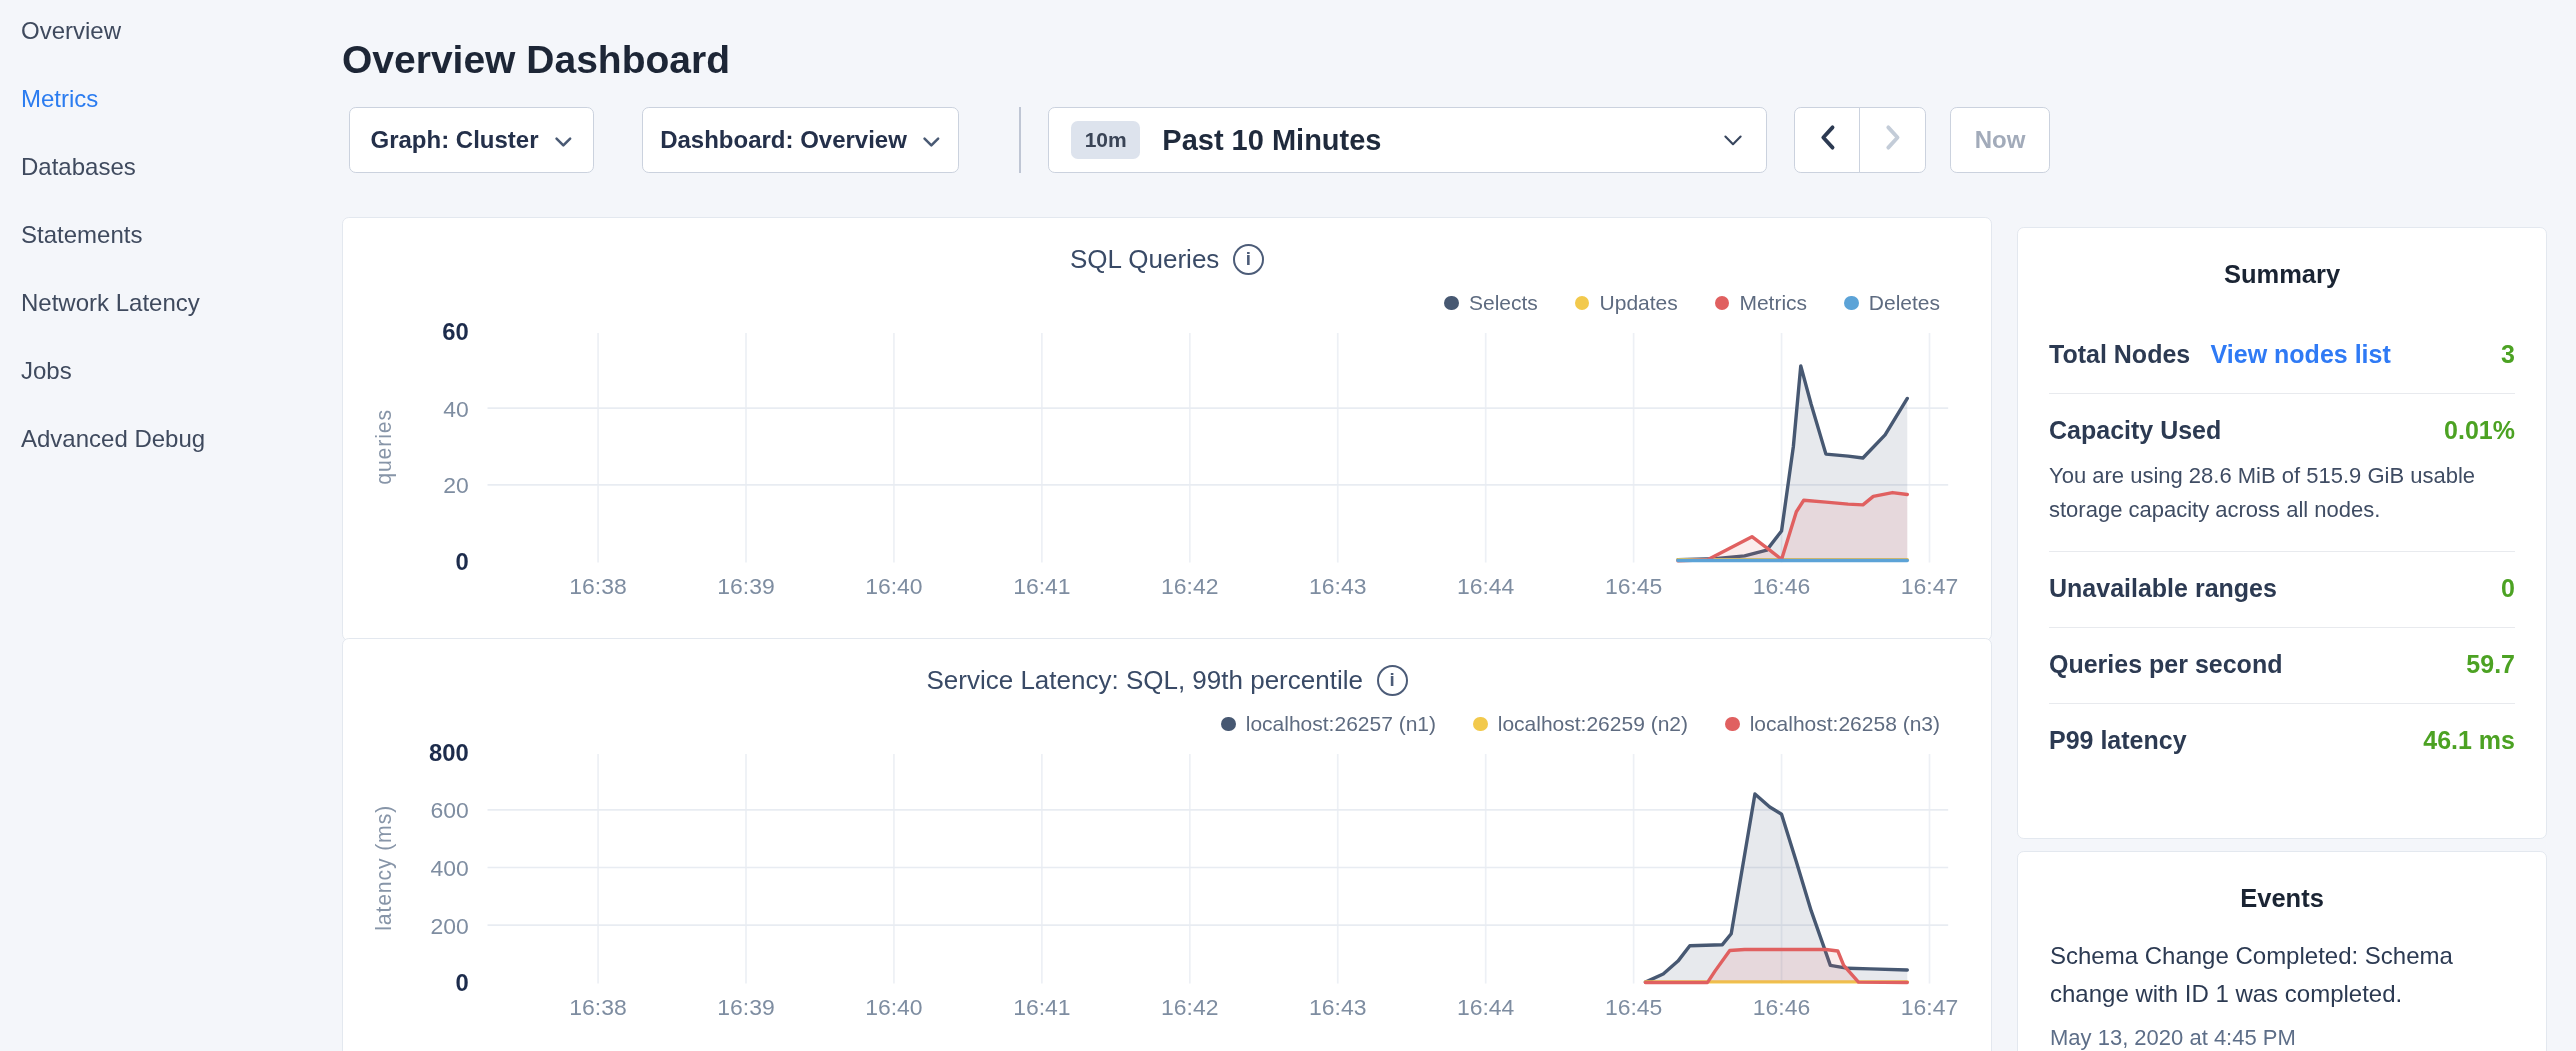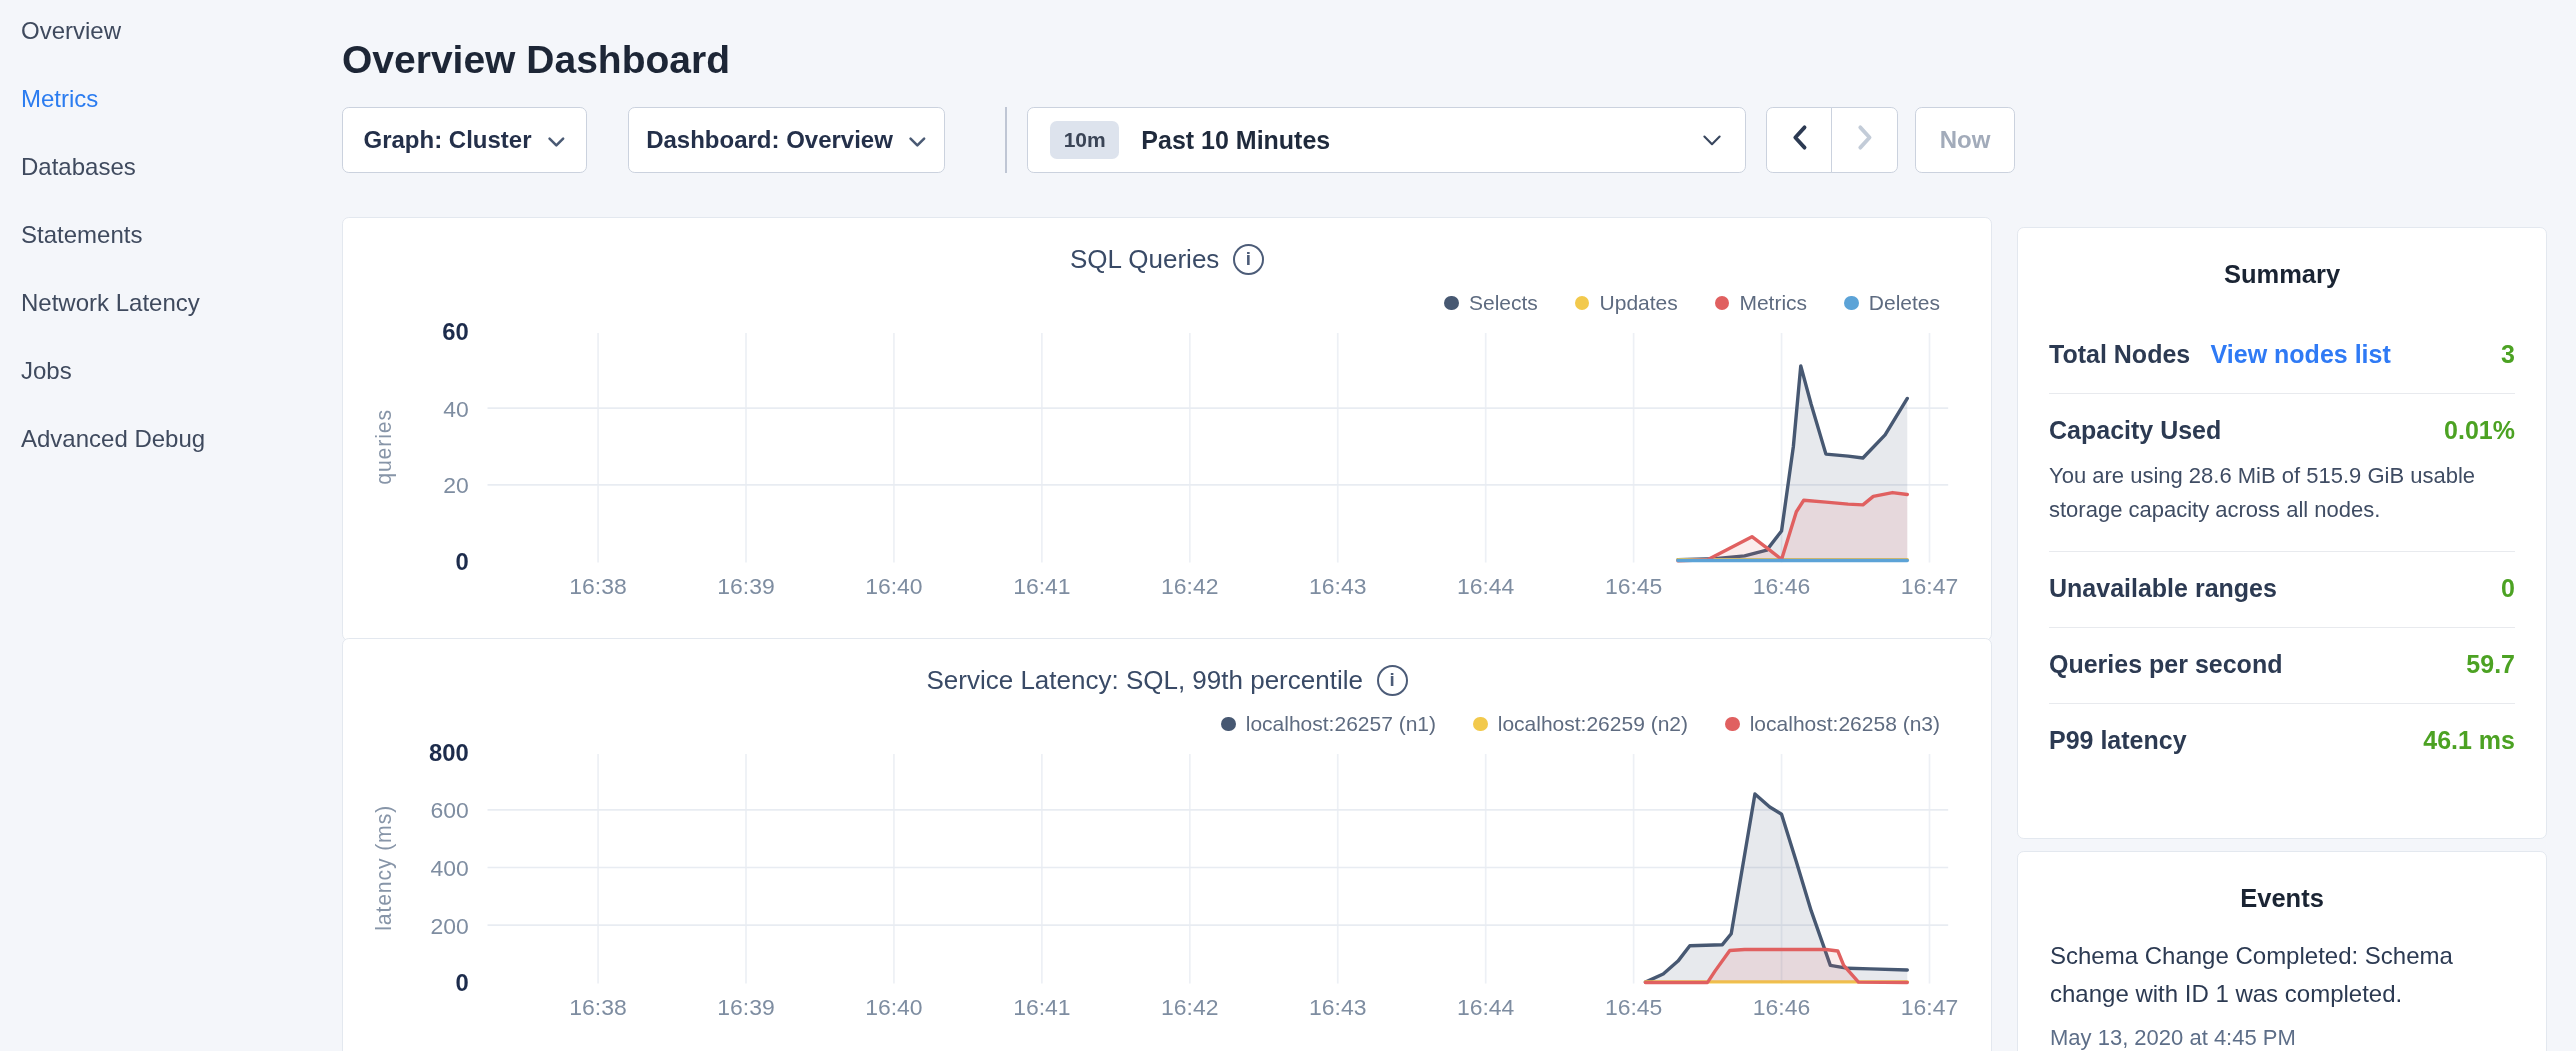--- a/index.html
+++ b/index.html
@@ -13,28 +13,28 @@
   
   #sidebar { position:absolute; left:0; top:0; width:340px; height:1051px; padding:17px 0 0 21px; }
   .side-item { font-size:24px; font-weight:500; color:#3f4a5e; height:29px; margin-bottom:39px; cursor:pointer; }
   .side-item.active { color:#2b7cf0; font-weight:400; }
   
   #page-title { position:absolute; left:342px; top:22px; font-size:39px; font-weight:600; color:#1d2636;margin-top:16px; }
   #controls { position:absolute; left:342px; top:107px; height:66px; display:flex; align-items:stretch; }
   .btn {
     background:#fff; border:1.7px solid #cbd2de; border-radius:6.8px;
     display:flex; align-items:center; justify-content:center;
-    font-size:24px; font-weight:700; color:#24304a; cursor:pointer;
+    font-size:24px; font-weight:700; color:#24304a; cursor:pointer;margin-left:7px;
   }
   #graph-dd { width:245px; margin-right:41px; gap:15.3px; }
   #dashboard-dd { width:317px; margin-right:60px; gap:15.3px; }
   #controls-divider { width:1.7px; background:#bfc6d4; margin-right:20.4px; }
   #time-picker { width:719px; margin-right:19.6px; justify-content:flex-start; padding:0 22px; }
   #time-badge { background:#dde3ed; border-radius:6.8px; padding:6.8px 13.6px; font-size:21px; font-weight:700; color:#3a4456; margin-right:22px; }
-  #time-label { font-size:25px; font-weight:700; color:#1f2a3c; }
+  #time-label { font-size:29px; font-weight:700; color:#1f2a3c; }
   #time-caret { margin-left:auto; }
   #pager { display:flex; margin-right:17px; }
   #pager .btn { width:67px; }
   #pager-prev { border-radius:6.8px 0 0 6.8px; }
   #pager-next { border-radius:0 6.8px 6.8px 0; margin-left:-1.7px; }
   #now-btn { width:100px; color:#a2abba; font-weight:600; }
   .caret-icon { display:inline-block; }
   
   .card { position:absolute; background:#fff; border:1.7px solid #e3e8ef; border-radius:6.8px; }
   #chart-card-0 { left:342px; top:217px; width:1650px; height:424px; }

